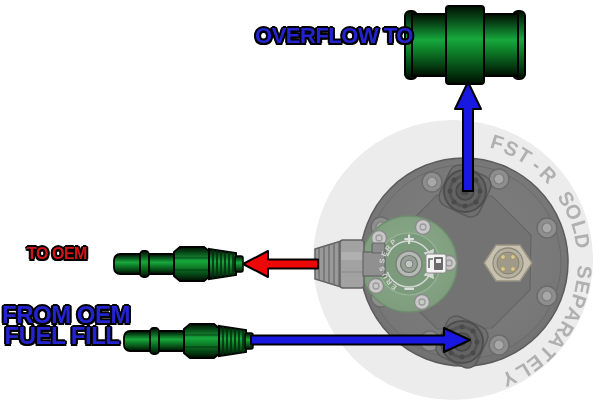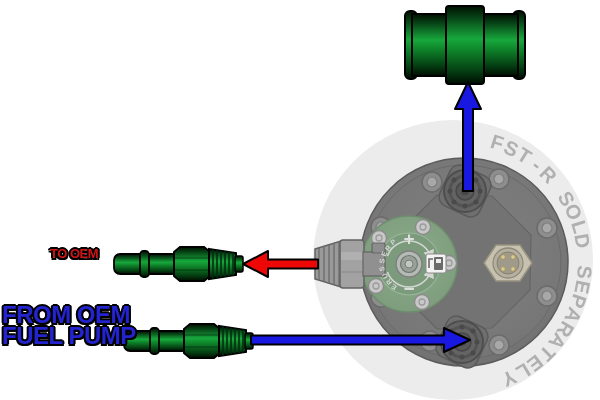--- a/index.html
+++ b/index.html
@@ -13,21 +13,21 @@
     background:var(--background);
     font-family:"Liberation Sans","DejaVu Sans",sans-serif;
   }
   .stage svg{position:absolute;left:0;top:0;}
   .label{
     position:absolute;font-weight:bold;text-align:center;white-space:nowrap;
     text-shadow:2px 0 0 #000,-2px 0 0 #000,0 2px 0 #000,0 -2px 0 #000,
                 1.5px 1.5px 0 #000,-1.5px 1.5px 0 #000,1.5px -1.5px 0 #000,-1.5px -1.5px 0 #000;
   }
   .label-overflow{left:250px;top:23px;width:168px;font-size:22px;line-height:25px;color:var(--label-blue);letter-spacing:-0.5px;}
-  .label-feed{left:17px;top:243px;width:114px;font-size:13px;line-height:21px;color:var(--label-red);letter-spacing:-0.5px;}
+  .label-feed{left:0px;top:243px;width:114px;font-size:16px;line-height:21px;color:var(--label-red);letter-spacing:-0.5px;}
   .label-pump{left:2px;top:304px;width:120px;font-size:24px;line-height:21px;color:var(--label-blue);letter-spacing:-0.5px;}
   .wm-letter{position:absolute;font-weight:bold;color:var(--watermark-gray);}
   .pr-letter{position:absolute;font-weight:bold;color:#d6d9d6;}
   .dial-symbol{position:absolute;font-weight:bold;color:#dcdfdc;transform:translate(-50%,-50%);}
   .dial-plus{left:409px;top:239px;font-size:19px;}
   .dial-minus{left:409px;top:289px;font-size:19px;}
   .textlayer{position:absolute;left:0;top:0;width:600px;height:400px;pointer-events:none;}
 </style>
 </head>
 <body>
@@ -266,22 +266,23 @@
       <span class="pr-letter" style="left: 382.399px; top: 268.622px; font-size: 7px; transform: translate(-50%, -50%) rotate(-99.8571deg);">S</span>
       <span class="pr-letter" style="left: 384.645px; top: 275.654px; font-size: 7px; transform: translate(-50%, -50%) rotate(-115.571deg);">U</span>
       <span class="pr-letter" style="left: 388.711px; top: 281.815px; font-size: 7px; transform: translate(-50%, -50%) rotate(-131.286deg);">R</span>
       <span class="pr-letter" style="left: 394.295px; top: 286.644px; font-size: 7px; transform: translate(-50%, -50%) rotate(-147deg);">E</span>
     </div>
 
   <span class="dial-symbol dial-plus">+</span>
   <span class="dial-symbol dial-minus">−</span>
 
   <div class="label label-overflow">
+    <div>OVERFLOW TO</div>
   </div>
   <div class="label label-feed">
     <div>TO OEM</div>
   </div>
   <div class="label label-pump">
     <div>FROM OEM</div>
-    <div>FUEL PUMP</div>
+    <div>FUEL FILL</div>
   </div>
 
 </div>
 
 </body></html>

